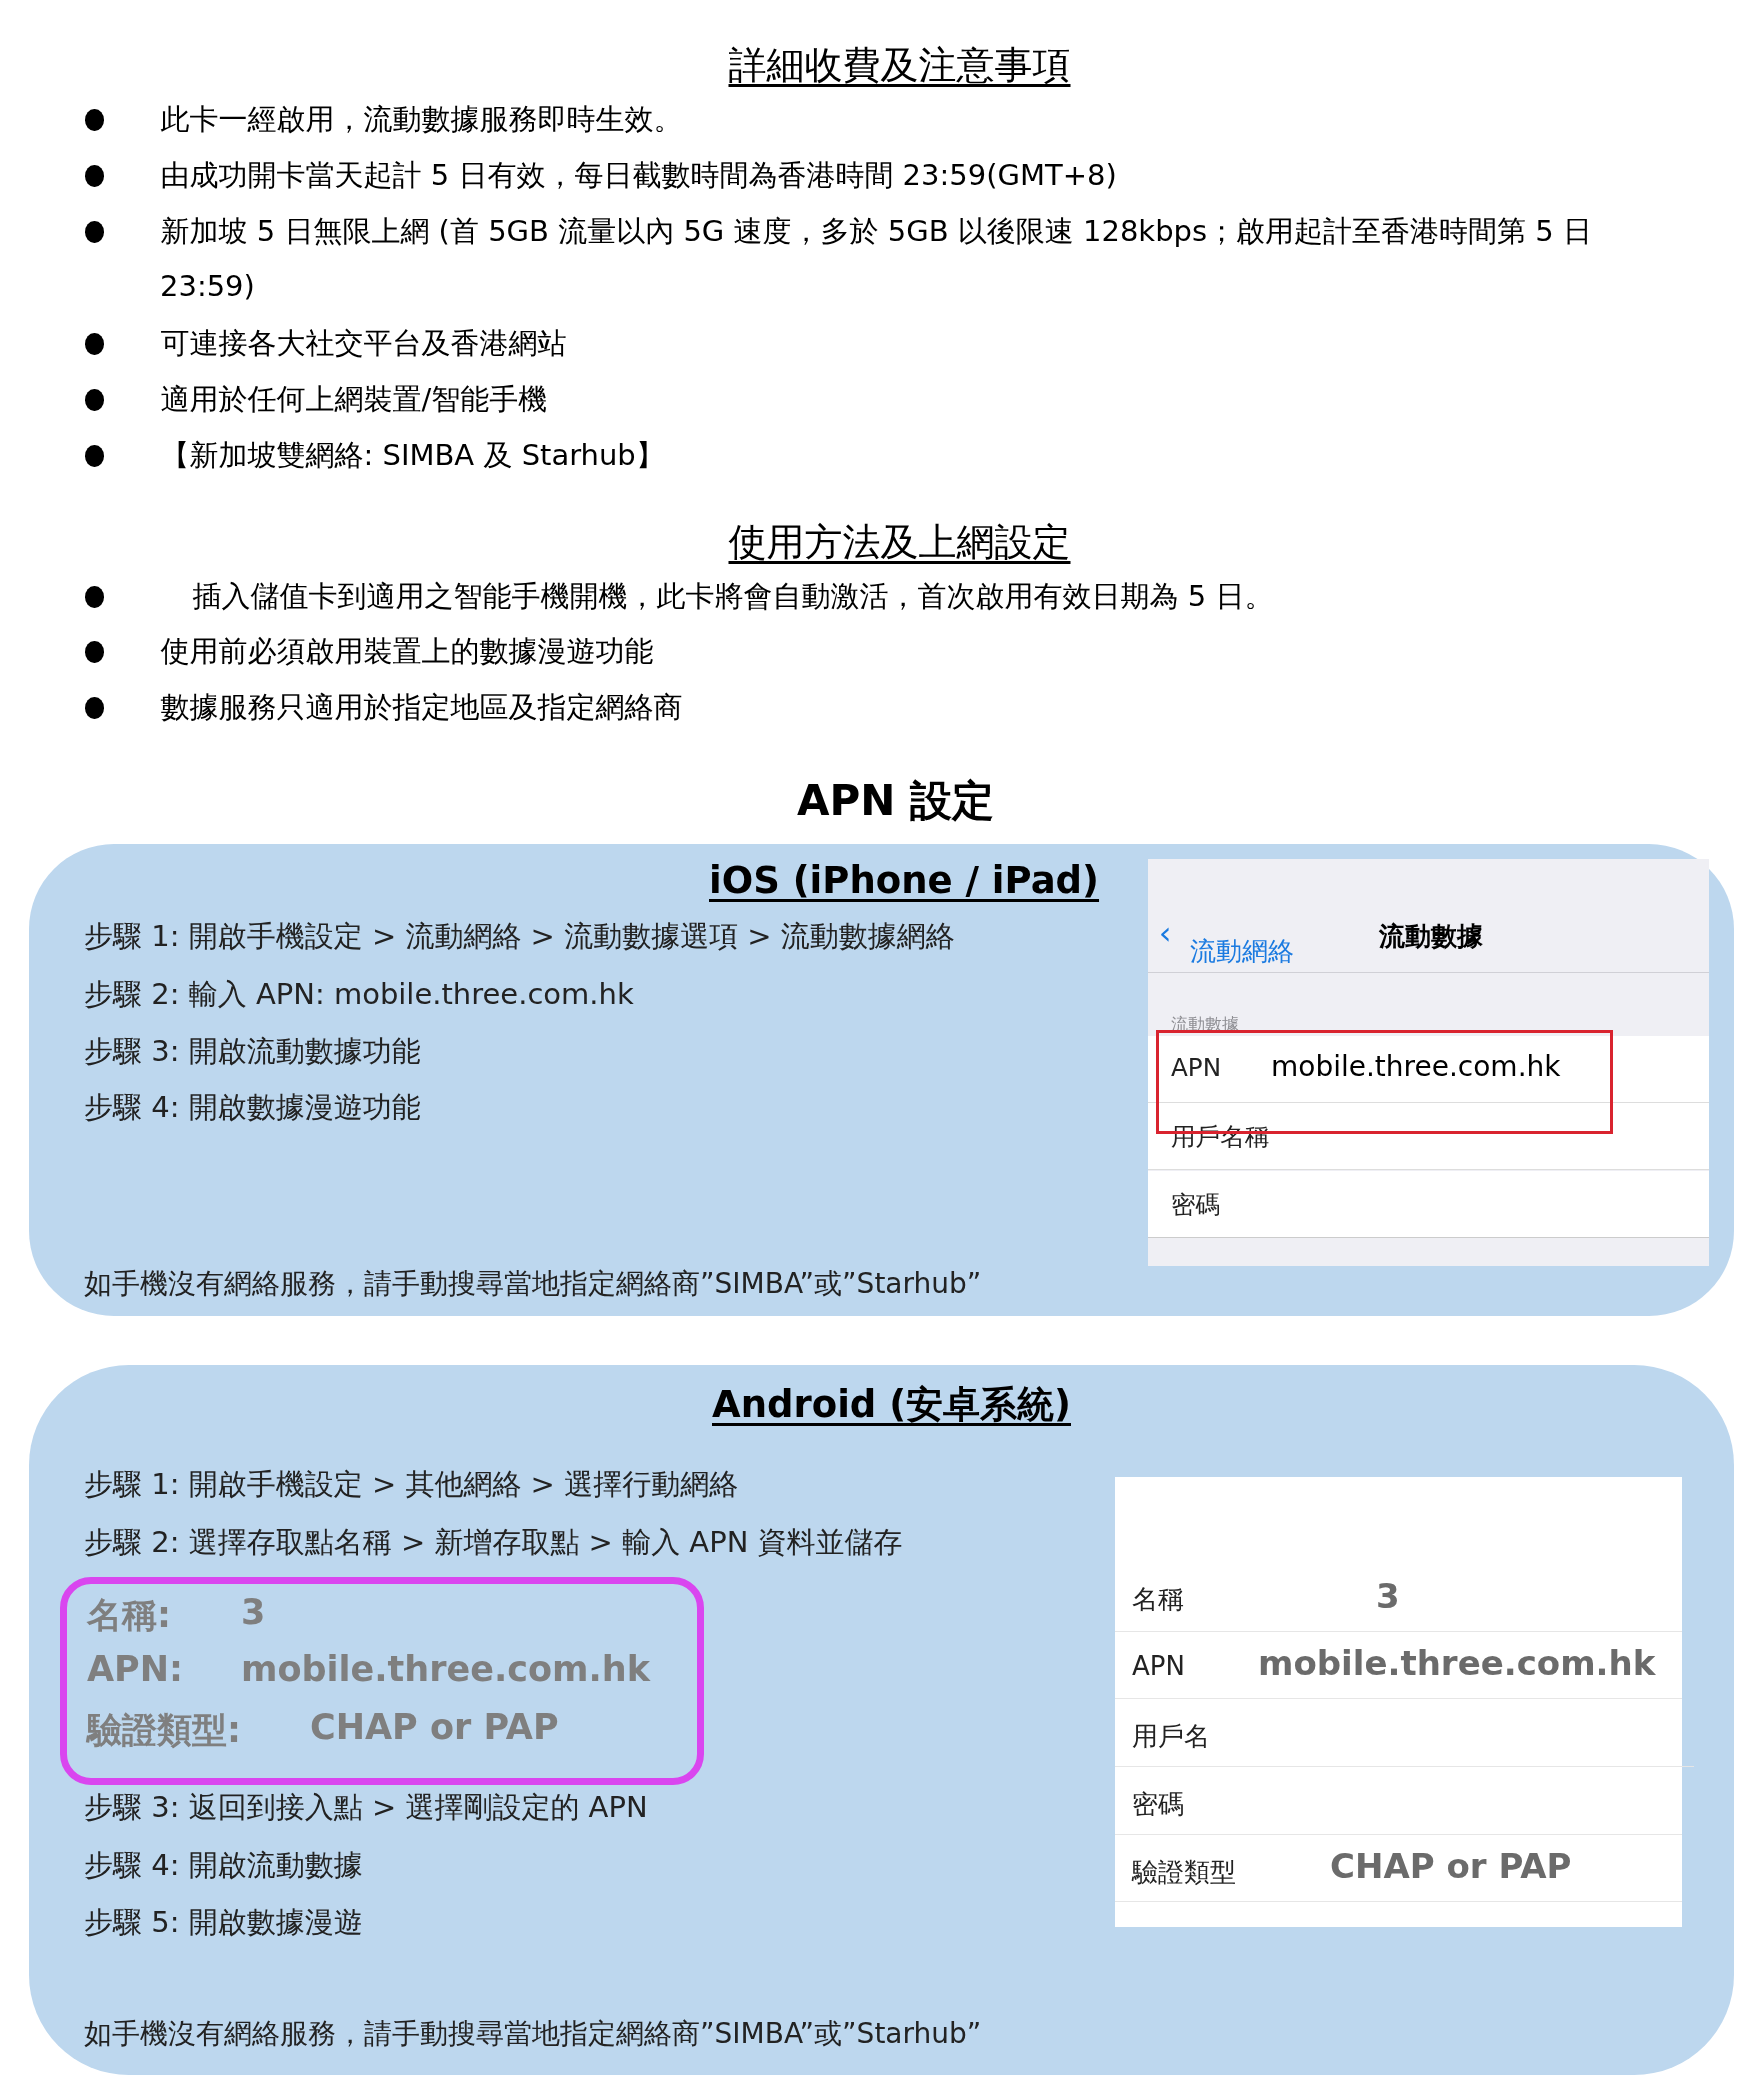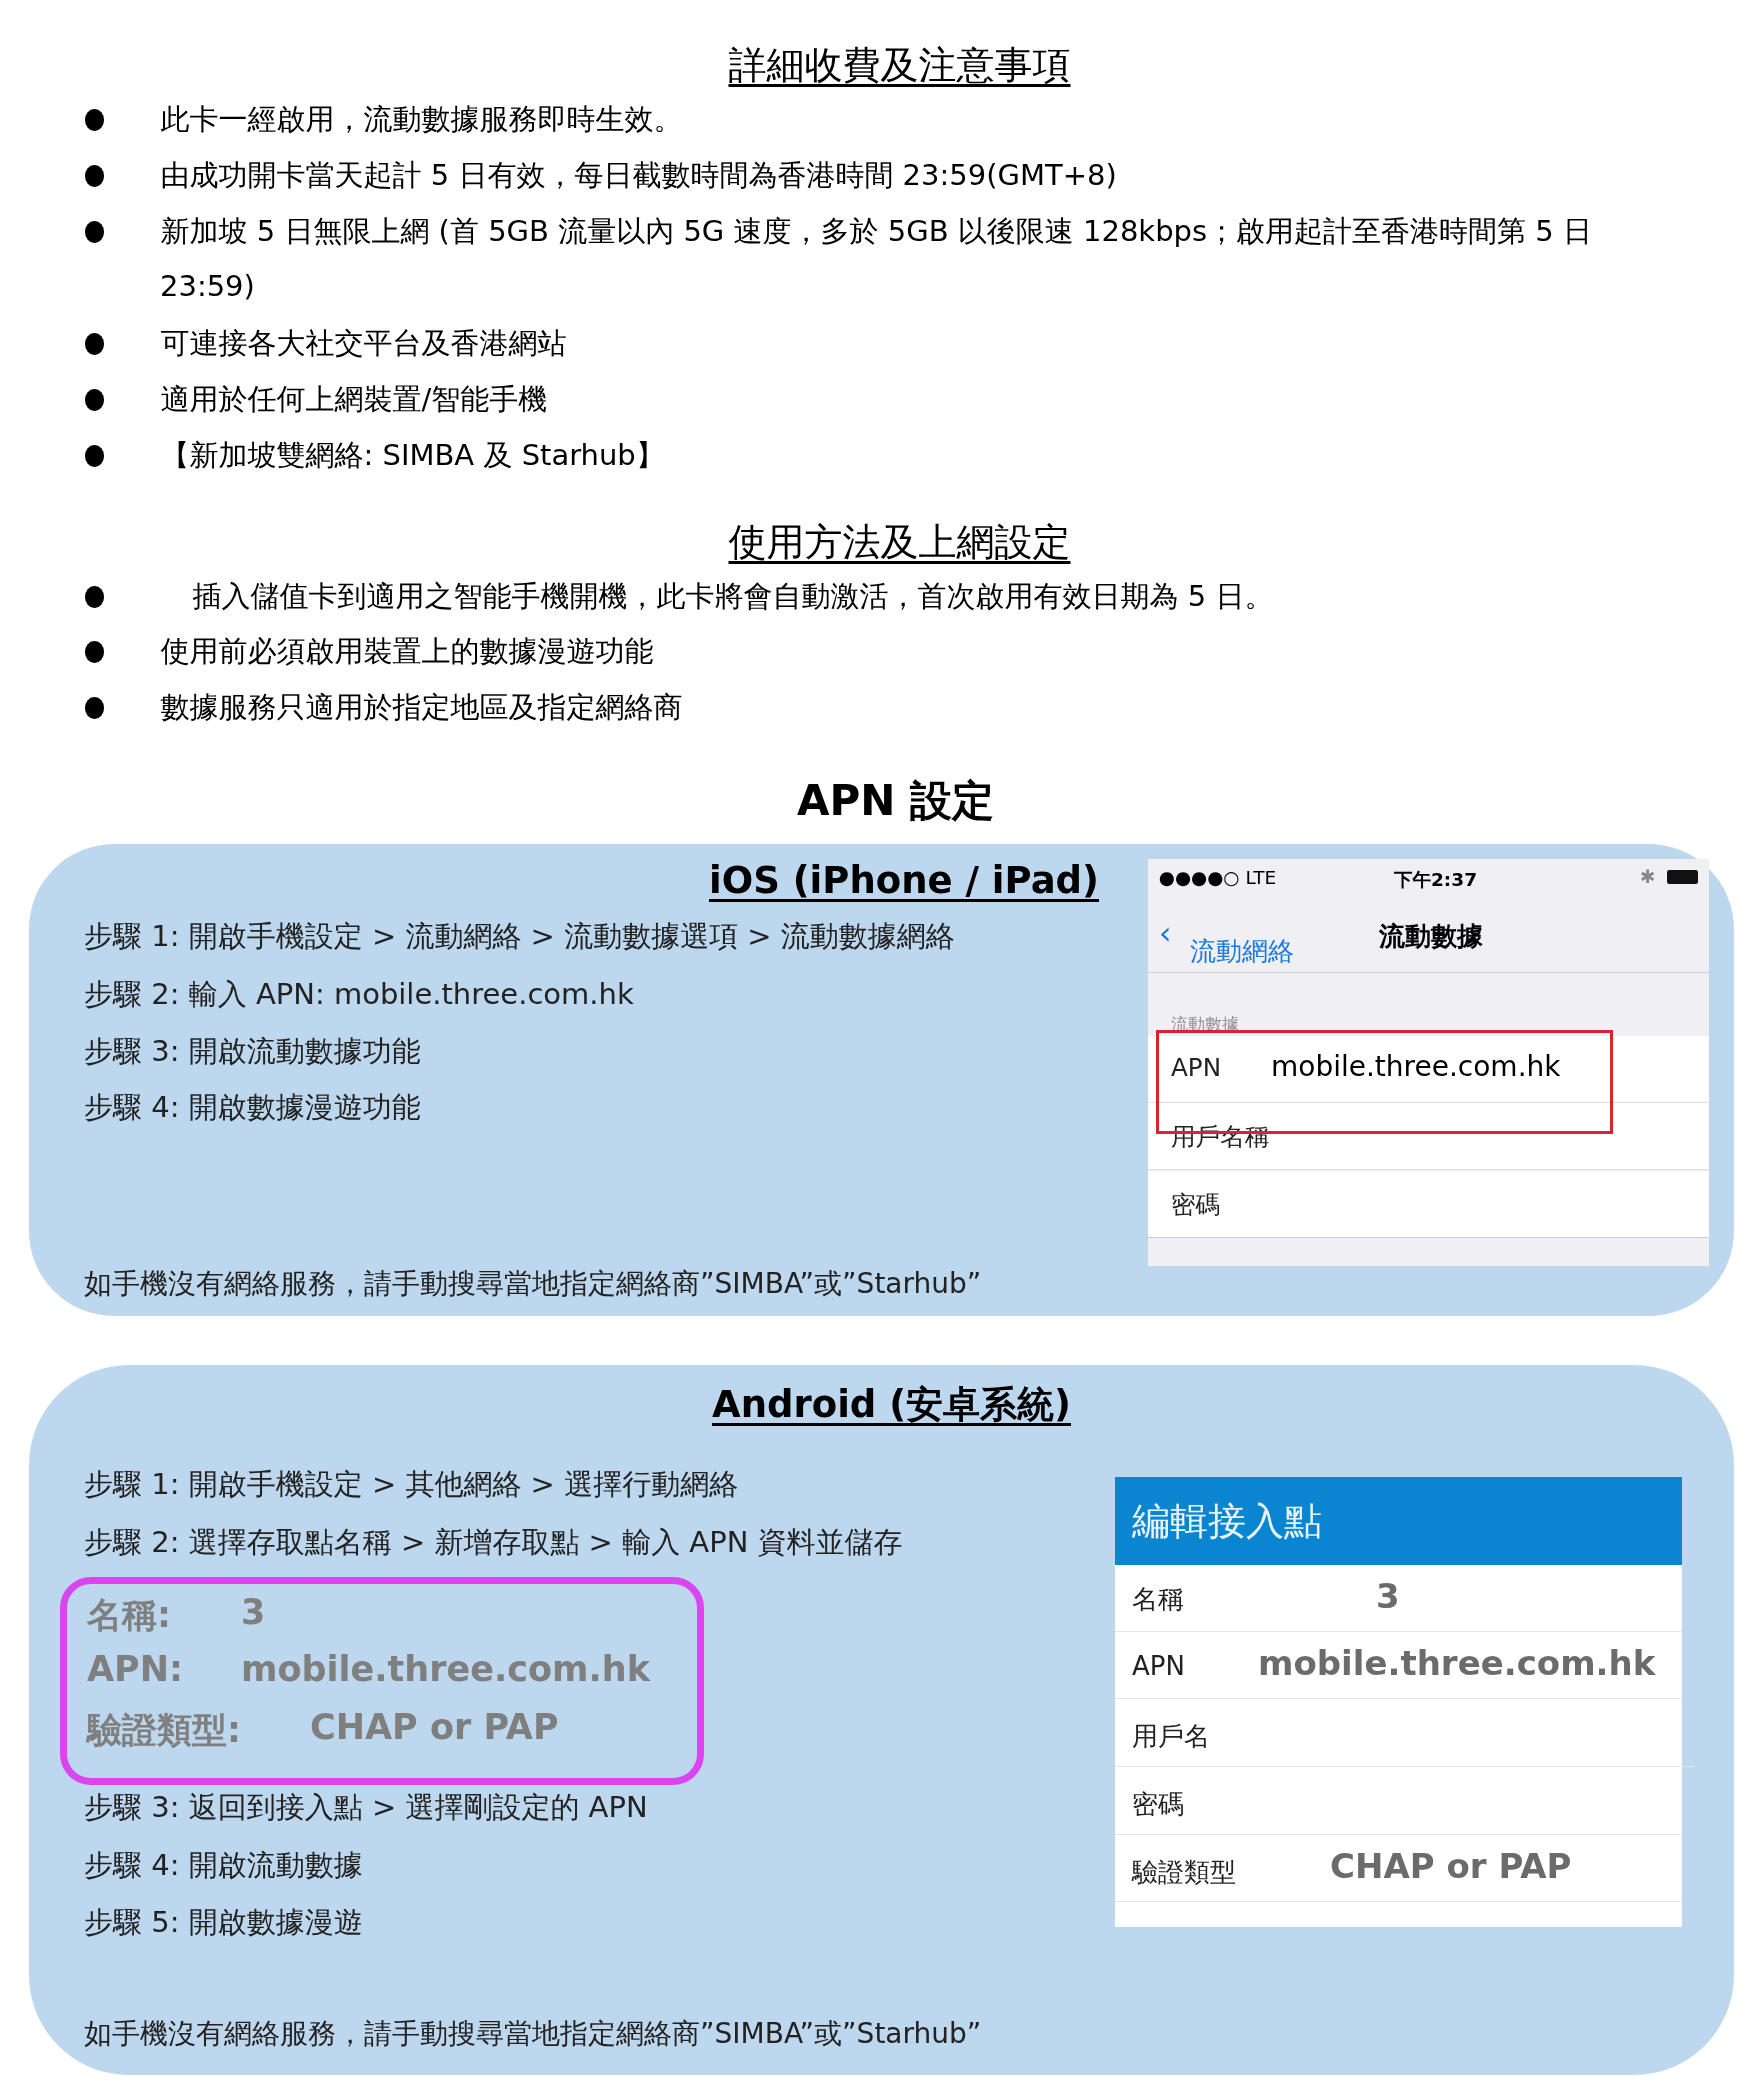--- a/index.html
+++ b/index.html
@@ -77,26 +77,20 @@
 
 <div class="panel" style="top:844px;height:472px;">
   <div class="sec-title" style="left:680px;top:air;top:15.4px;">iOS (iPhone / iPad)</div>
   <div class="step" style="top:73px;">步驟 1:  開啟手機設定  &gt;  流動網絡  &gt;  流動數據選項  &gt;  流動數據網絡</div>
   <div class="step" style="top:131px;">步驟 2:  輸入 APN: mobile.three.com.hk</div>
   <div class="step" style="top:188px;">步驟 3:  開啟流動數據功能</div>
   <div class="step" style="top:244px;">步驟 4:  開啟數據漫遊功能</div>
   <div class="note" style="top:421px;font-size:28px;">如手機沒有網絡服務，請手動搜尋當地指定網絡商”SIMBA”或”Starhub”</div>
 
   <div class="ios">
-    <div class="status">
-      <span class="abs" style="left:10.8px;top:7.7px;">●●●●○ LTE</span>
-      <span class="abs" style="left:246px;top:7.7px;font-weight:bold;">下午2:37</span>
-      <span class="abs" style="left:492px;top:6.2px;color:#888;">✱</span>
-      <span class="abs" style="left:519px;top:10.8px;width:31px;height:14px;background:#111;border-radius:2.3px;"></span>
-    </div>
     <div class="nav">
       <span class="abs" style="left:10.8px;top:17px;color:#1a7ae0;font-size:32px;">‹</span>
       <span class="abs" style="left:42px;top:37px;color:#1a7ae0;">流動網絡</span>
       <span class="abs" style="left:231px;top:21.5px;font-weight:bold;">流動數據</span>
     </div>
     <span class="abs" style="left:23px;top:154px;font-size:17px;color:#8e8e93;">流動數據</span>
     <div class="row" style="top:177px;border-bottom:0.8px solid #ddd;">
       <span class="lbl" style="top:17px;">APN</span>
       <span class="abs" style="left:123px;top:14px;font-size:28px;">mobile.three.com.hk</span>
     </div>
@@ -129,23 +123,20 @@
       <span class="abs" style="left:223px;top:0;">CHAP or PAP</span>
     </div>
   </div>
 
   <div class="step" style="top:423px;">步驟 3:  返回到接入點  &gt;  選擇剛設定的 APN</div>
   <div class="step" style="top:481px;">步驟 4:  開啟流動數據</div>
   <div class="step" style="top:538px;">步驟 5:  開啟數據漫遊</div>
   <div class="note" style="top:650px;font-size:28px;">如手機沒有網絡服務，請手動搜尋當地指定網絡商”SIMBA”或”Starhub”</div>
 
   <div class="and" style="top:112px;">
-    <div class="hdr">
-      <span class="abs" style="left:17px;top:18.5px;">編輯接入點</span>
-    </div>
     <div class="row" style="top:88px;">
       <span class="lbl" style="top:17px;">名稱</span>
       <span class="val" style="left:261px;top:10.8px;">3</span>
     </div>
     <div class="row" style="top:155px;">
       <span class="lbl" style="top:18.5px;">APN</span>
       <span class="val" style="left:143px;top:10.8px;">mobile.three.com.hk</span>
     </div>
     <div class="row" style="top:223px;padding-left:12px;">
       <span class="lbl" style="top:18.5px;">用戶名</span>

